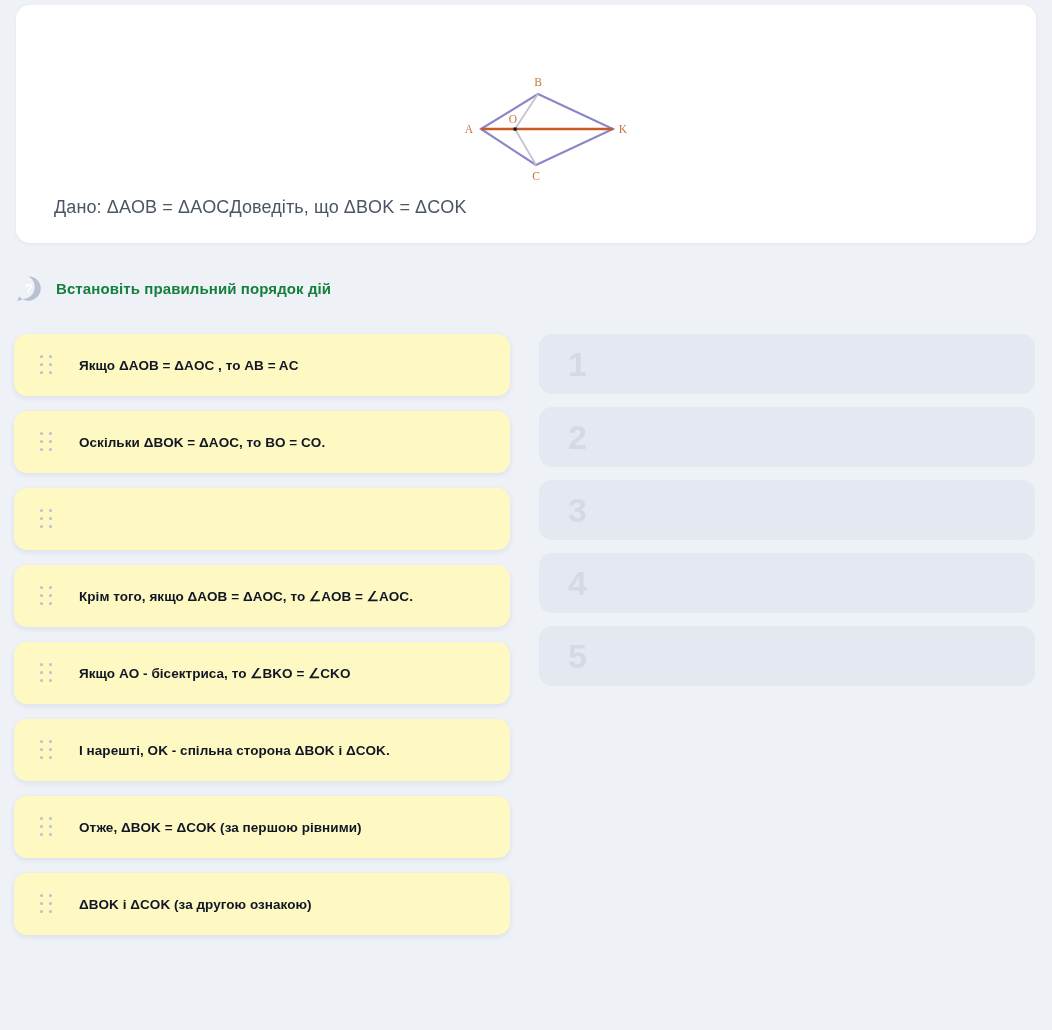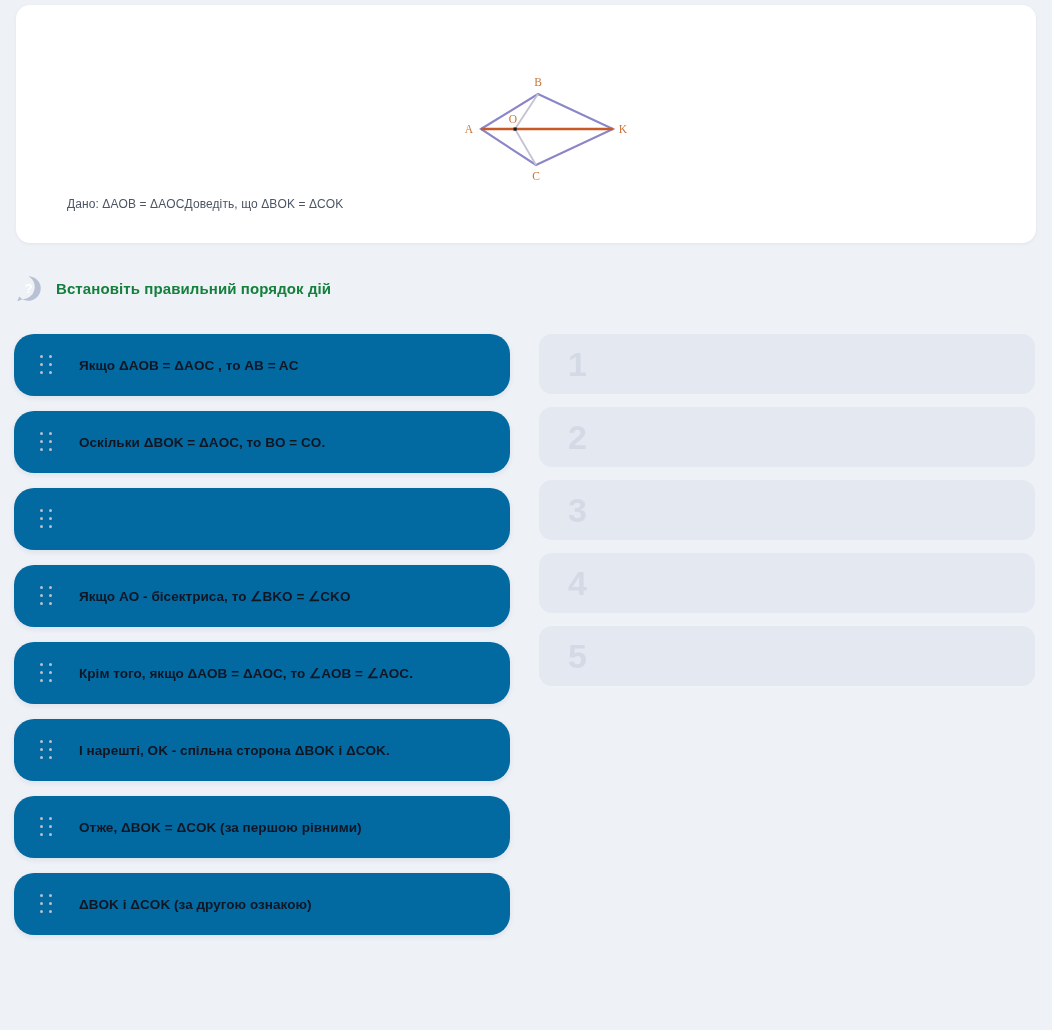--- a/index.html
+++ b/index.html
@@ -15,22 +15,22 @@
   .task-card{
     position:absolute;left:16px;top:5px;width:1020px;height:238px;
     background:#ffffff;border-radius:14px;
     box-shadow:0 1px 3px rgba(160,170,190,.18);
   }
   .figure-wrap{
     position:absolute;left:0;top:0;width:1020px;height:180px;
   }
   .figure-svg{position:absolute;left:410px;top:55px;}
   .task-text{
-    position:absolute;left:51px;top:192px;
-    font-size:12px;color:#4b5563;letter-spacing:.1px;
+    position:absolute;left:38px;top:192px;
+    font-size:18px;color:#4b5563;letter-spacing:.1px;
     white-space:nowrap;
   }
 
   
   .prompt-row{
     position:absolute;left:14px;top:274px;
     display:flex;align-items:center;gap:13px;
   }
   .q-bubble{
     position:relative;width:29px;height:29px;flex:0 0 29px;
@@ -40,21 +40,21 @@
     white-space:nowrap;
   }
 
   
   .cols{position:absolute;left:0;top:334px;width:1052px;}
   .left-col{position:absolute;left:14px;top:0;width:496px;}
   .right-col{position:absolute;left:539px;top:0;width:496px;}
 
   .drag-item{
     position:relative;height:62px;width:496px;margin-bottom:15px;
-    background:#0369a1;border-radius:20px;
+    background:#fef9c3;border-radius:13px;
     box-shadow:0 2px 5px rgba(150,162,185,.20);
     display:flex;align-items:center;
     cursor:grab;
   }
   .handle{
     width:13px;height:20px;margin-left:26px;margin-right:26px;flex:0 0 13px;
     display:grid;grid-template-columns:repeat(2,4px);grid-template-rows:repeat(3,4px);
     gap:4px 5px;align-content:center;
   }
   .handle i{display:block;width:3px;height:3px;border-radius:50%;background:#b9c0cd;}
@@ -154,33 +154,33 @@
 
       <div class="drag-item">
         <span class="handle">
           <i></i>
             <i></i>
             <i></i>
             <i></i>
             <i></i>
             <i></i>
         </span>
+        <span class="item-text">Крім того, якщо ΔAOB = ΔAOC, то ∠AOB = ∠AOC.</span>
+      </div>
+
+      <div class="drag-item">
+        <span class="handle">
+          <i></i>
+            <i></i>
+            <i></i>
+            <i></i>
+            <i></i>
+            <i></i>
+        </span>
         <span class="item-text">Якщо AO - бісектриса, то ∠BKO = ∠CKO</span>
-      </div>
-
-      <div class="drag-item">
-        <span class="handle">
-          <i></i>
-            <i></i>
-            <i></i>
-            <i></i>
-            <i></i>
-            <i></i>
-        </span>
-        <span class="item-text">Крім того, якщо ΔAOB = ΔAOC, то ∠AOB = ∠AOC.</span>
       </div>
 
 
       <div class="drag-item">
         <span class="handle">
           <i></i>
             <i></i>
             <i></i>
             <i></i>
             <i></i>

